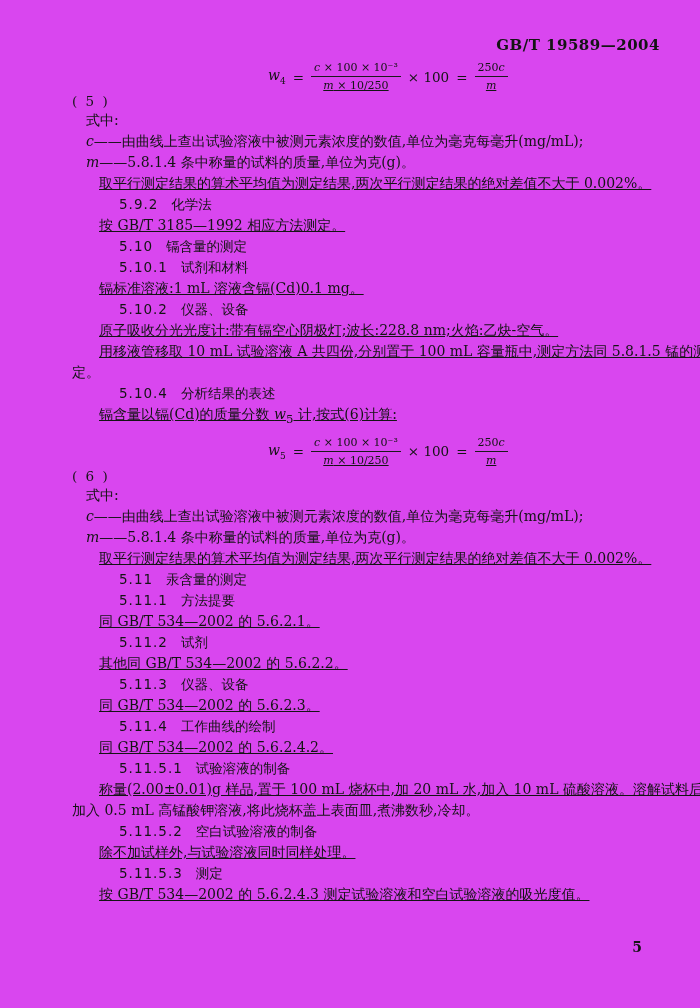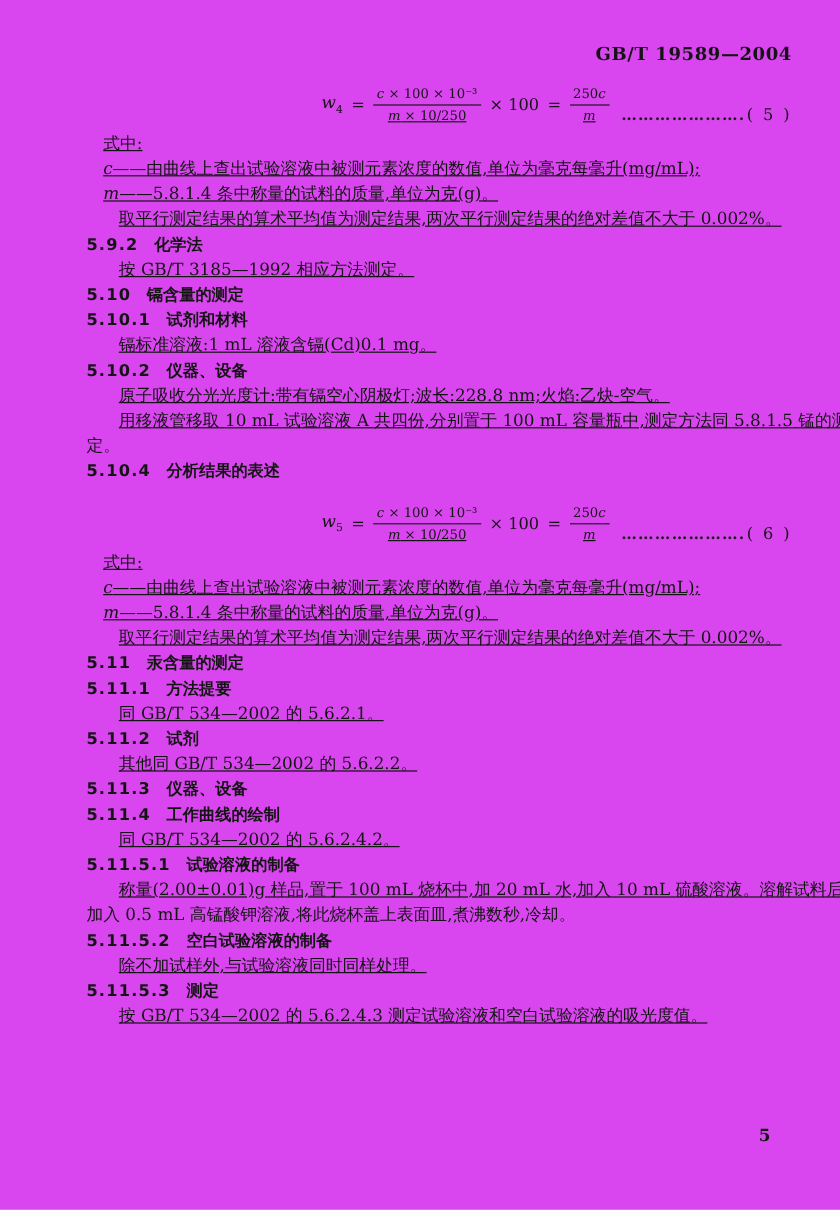--- a/index.html
+++ b/index.html
@@ -21,34 +21,36 @@
     line-height:20px;
     margin-bottom:4px;
   }
   .line{
     font-size:14px;
     line-height:21px;
     white-space:nowrap;
   }
   .heading{
     font-family:"DejaVu Sans","Liberation Sans",sans-serif;
-    font-weight:bold;
+    font-weight:normal;
     font-size:13.5px;
+    margin-left:47px;
   }
   .heading .h-num{margin-right:13px;letter-spacing:1px;}
-  .ind1{padding-left:14px;text-decoration:underline;}
+  .ind1{padding-left:14px;}
   .ind2{padding-left:27px;text-decoration:underline;}
   .ivar{font-style:italic;font-family:"DejaVu Serif","Liberation Serif",serif;}
   
   .formula-line{
     display:flex;
-    align-items:flex-end;
+    align-items:flex-start;
     margin:5px 0 6px 0;
     height:44px;
     font-size:14px;
+    flex-direction:column;
   }
   .f-body{
     display:inline-flex;
     align-items:center;
     gap:7px;
     margin-left:196px;
   }
   .f-body sub{font-size:9px;font-style:normal;}
   .frac{
     display:inline-block;
@@ -118,20 +120,21 @@
   <div class="line heading"><span class="h-num">5.10.1</span><span>试剂和材料</span></div>
   <div class="line ind2">镉标准溶液:1 mL 溶液含镉(Cd)0.1 mg。</div>
 
   <div class="line heading"><span class="h-num">5.10.2</span><span>仪器、设备</span></div>
   <div class="line ind2">原子吸收分光光度计:带有镉空心阴极灯;波长:228.8 nm;火焰:乙炔-空气。</div>
 
   <div class="line ind2">用移液管移取 10 mL 试验溶液 A 共四份,分别置于 100 mL 容量瓶中,测定方法同 5.8.1.5 锰的测</div>
   <div class="line">定。</div>
 
   <div class="line heading"><span class="h-num">5.10.4</span><span>分析结果的表述</span></div>
+  <div class="line ind2"><span>镉含量以镉(Cd)的质量分数 </span><span class="ivar">w</span><sub>5</sub><span> 计,按式(6)计算:</span></div>
 
   <div class="formula-line">
     <span class="f-body">
       <span class="ivar"><span>w</span><sub>5</sub></span>
       <span class="op">=</span>
       <span class="frac">
         <span class="num"><span class="ivar">c</span><span> × 100 × 10⁻³</span></span>
         <span class="den"><span class="ivar">m</span><span> × 10/250</span></span>
       </span>
       <span class="op">× 100</span>
@@ -152,20 +155,21 @@
 
   <div class="line heading"><span class="h-num">5.11</span><span>汞含量的测定</span></div>
 
   <div class="line heading"><span class="h-num">5.11.1</span><span>方法提要</span></div>
   <div class="line ind2">同 GB/T 534—2002 的 5.6.2.1。</div>
 
   <div class="line heading"><span class="h-num">5.11.2</span><span>试剂</span></div>
   <div class="line ind2">其他同 GB/T 534—2002 的 5.6.2.2。</div>
 
   <div class="line heading"><span class="h-num">5.11.3</span><span>仪器、设备</span></div>
+  <div class="line ind2">同 GB/T 534—2002 的 5.6.2.3。</div>
 
   <div class="line heading"><span class="h-num">5.11.4</span><span>工作曲线的绘制</span></div>
   <div class="line ind2">同 GB/T 534—2002 的 5.6.2.4.2。</div>
 
 
   <div class="line heading"><span class="h-num">5.11.5.1</span><span>试验溶液的制备</span></div>
   <div class="line ind2">称量(2.00±0.01)g 样品,置于 100 mL 烧杯中,加 20 mL 水,加入 10 mL 硫酸溶液。溶解试料后,</div>
   <div class="line">加入 0.5 mL 高锰酸钾溶液,将此烧杯盖上表面皿,煮沸数秒,冷却。</div>
 
   <div class="line heading"><span class="h-num">5.11.5.2</span><span>空白试验溶液的制备</span></div>

